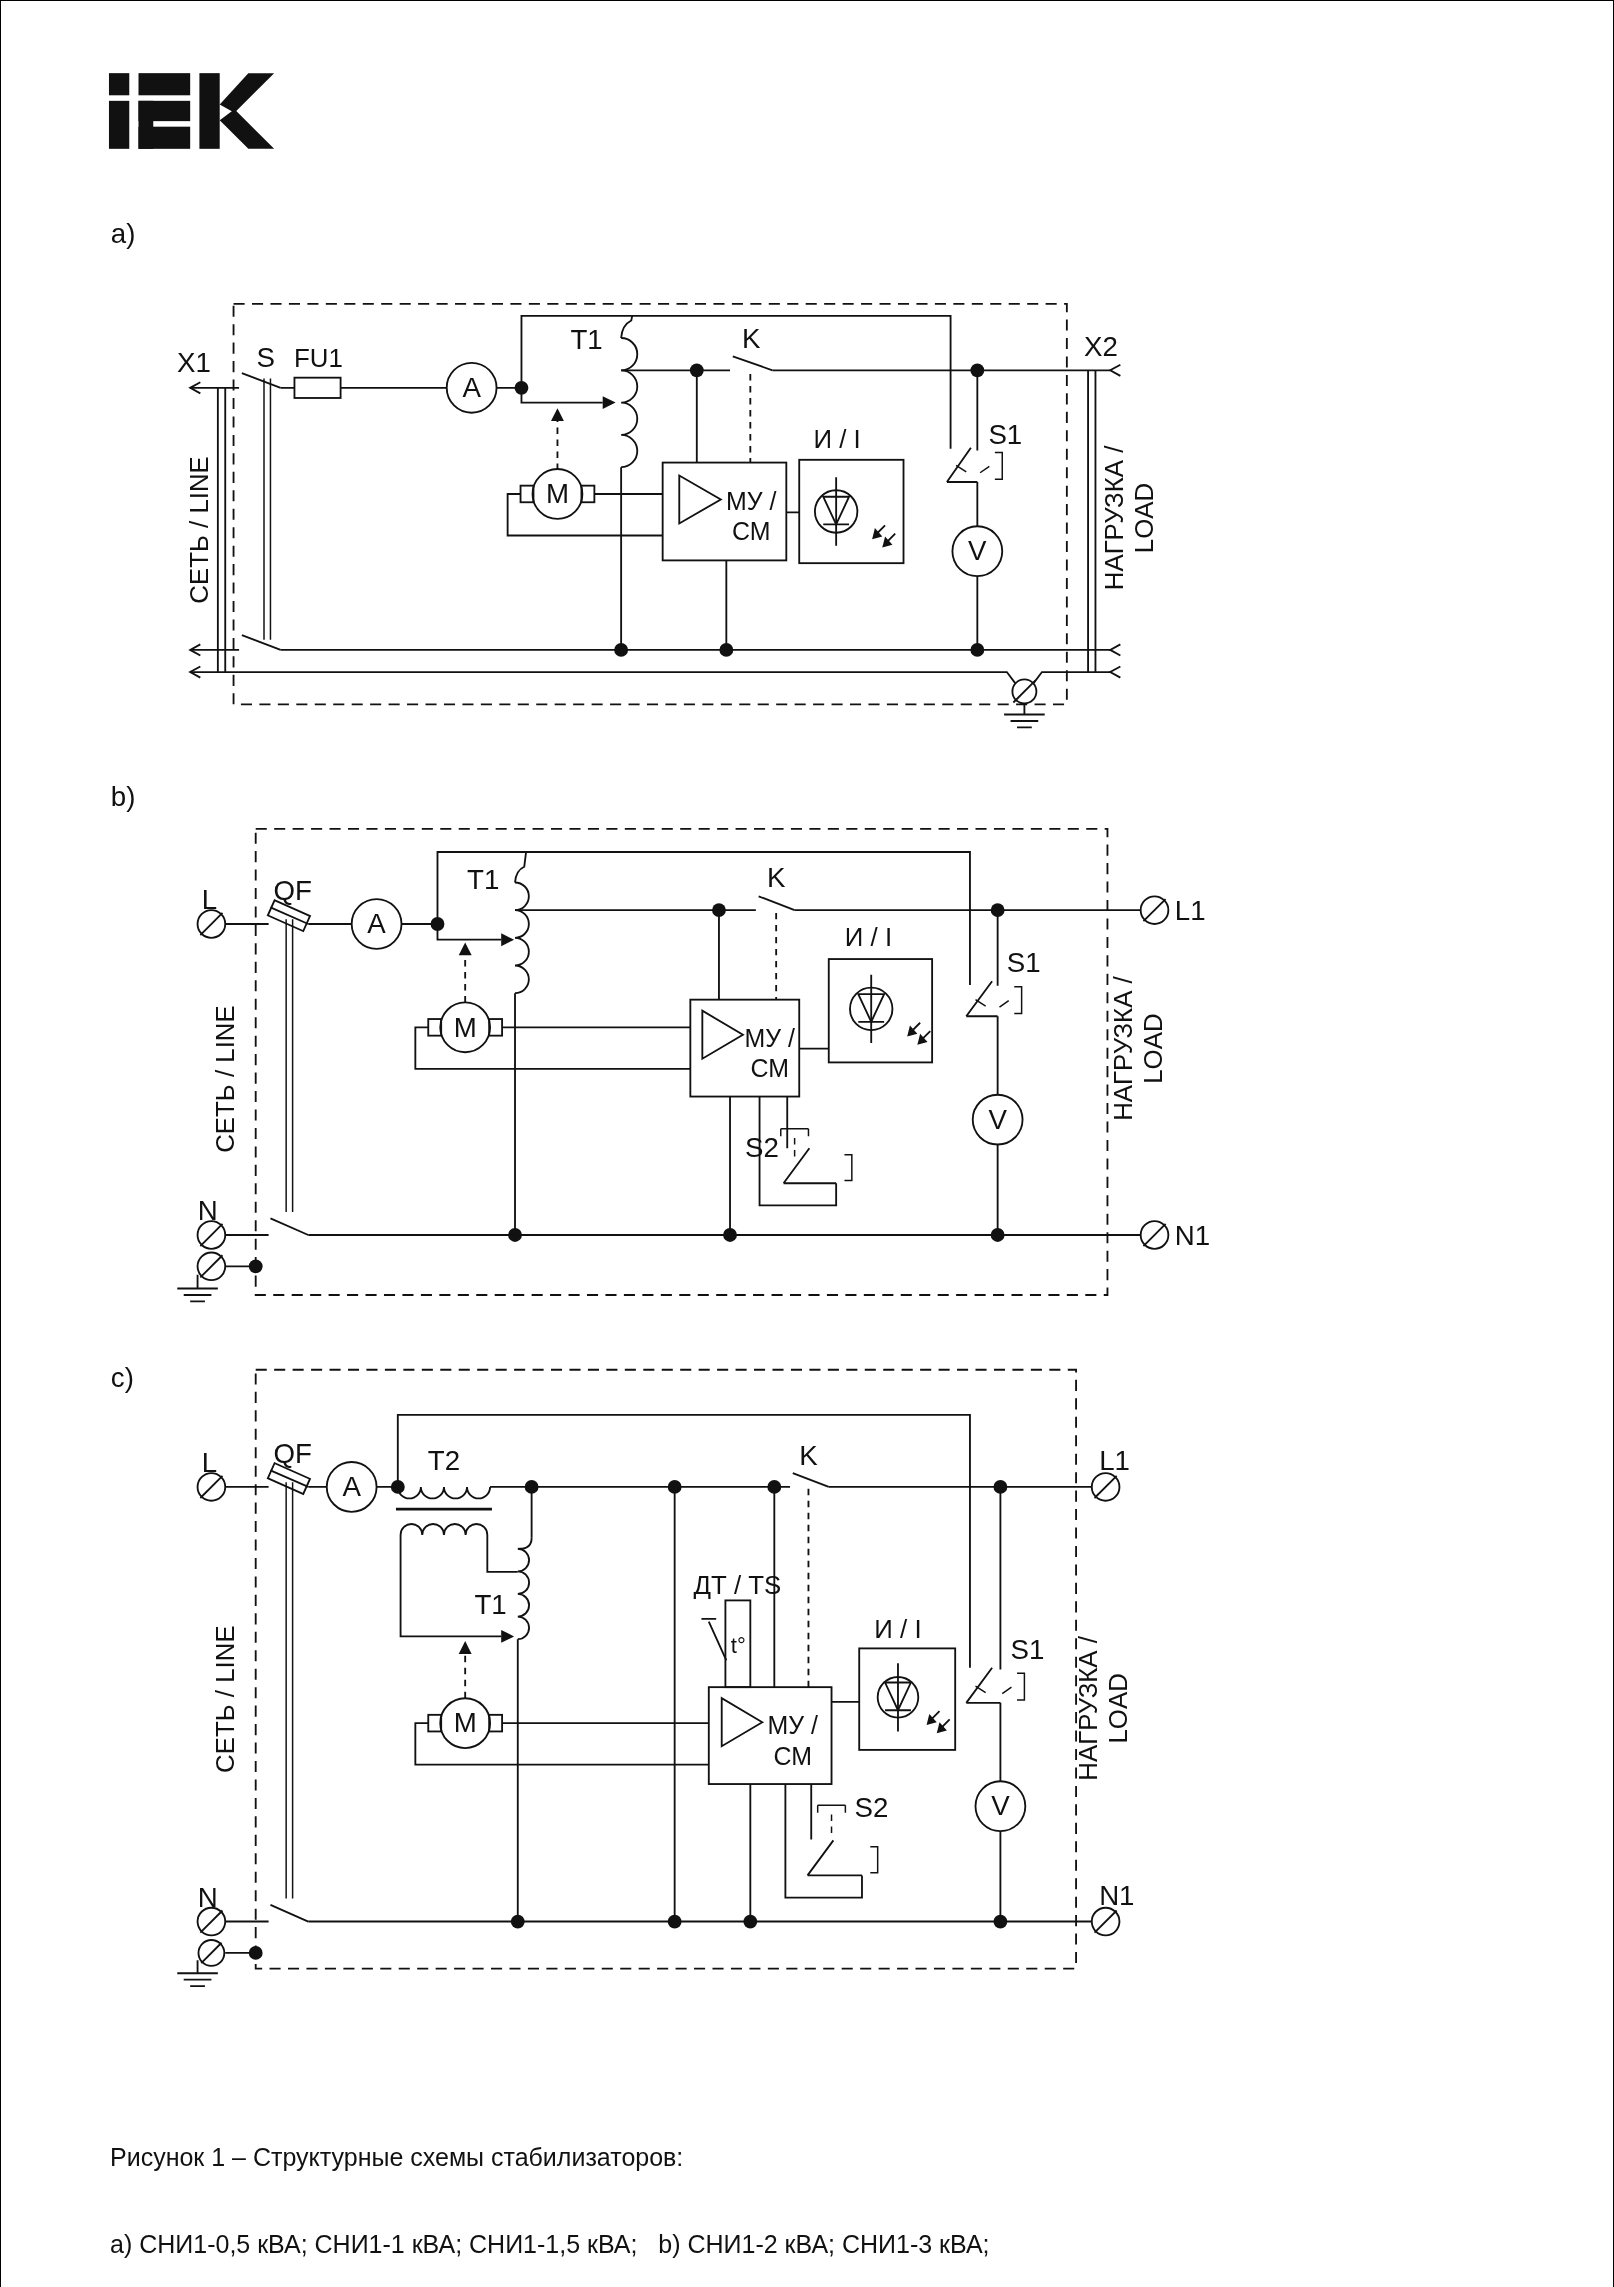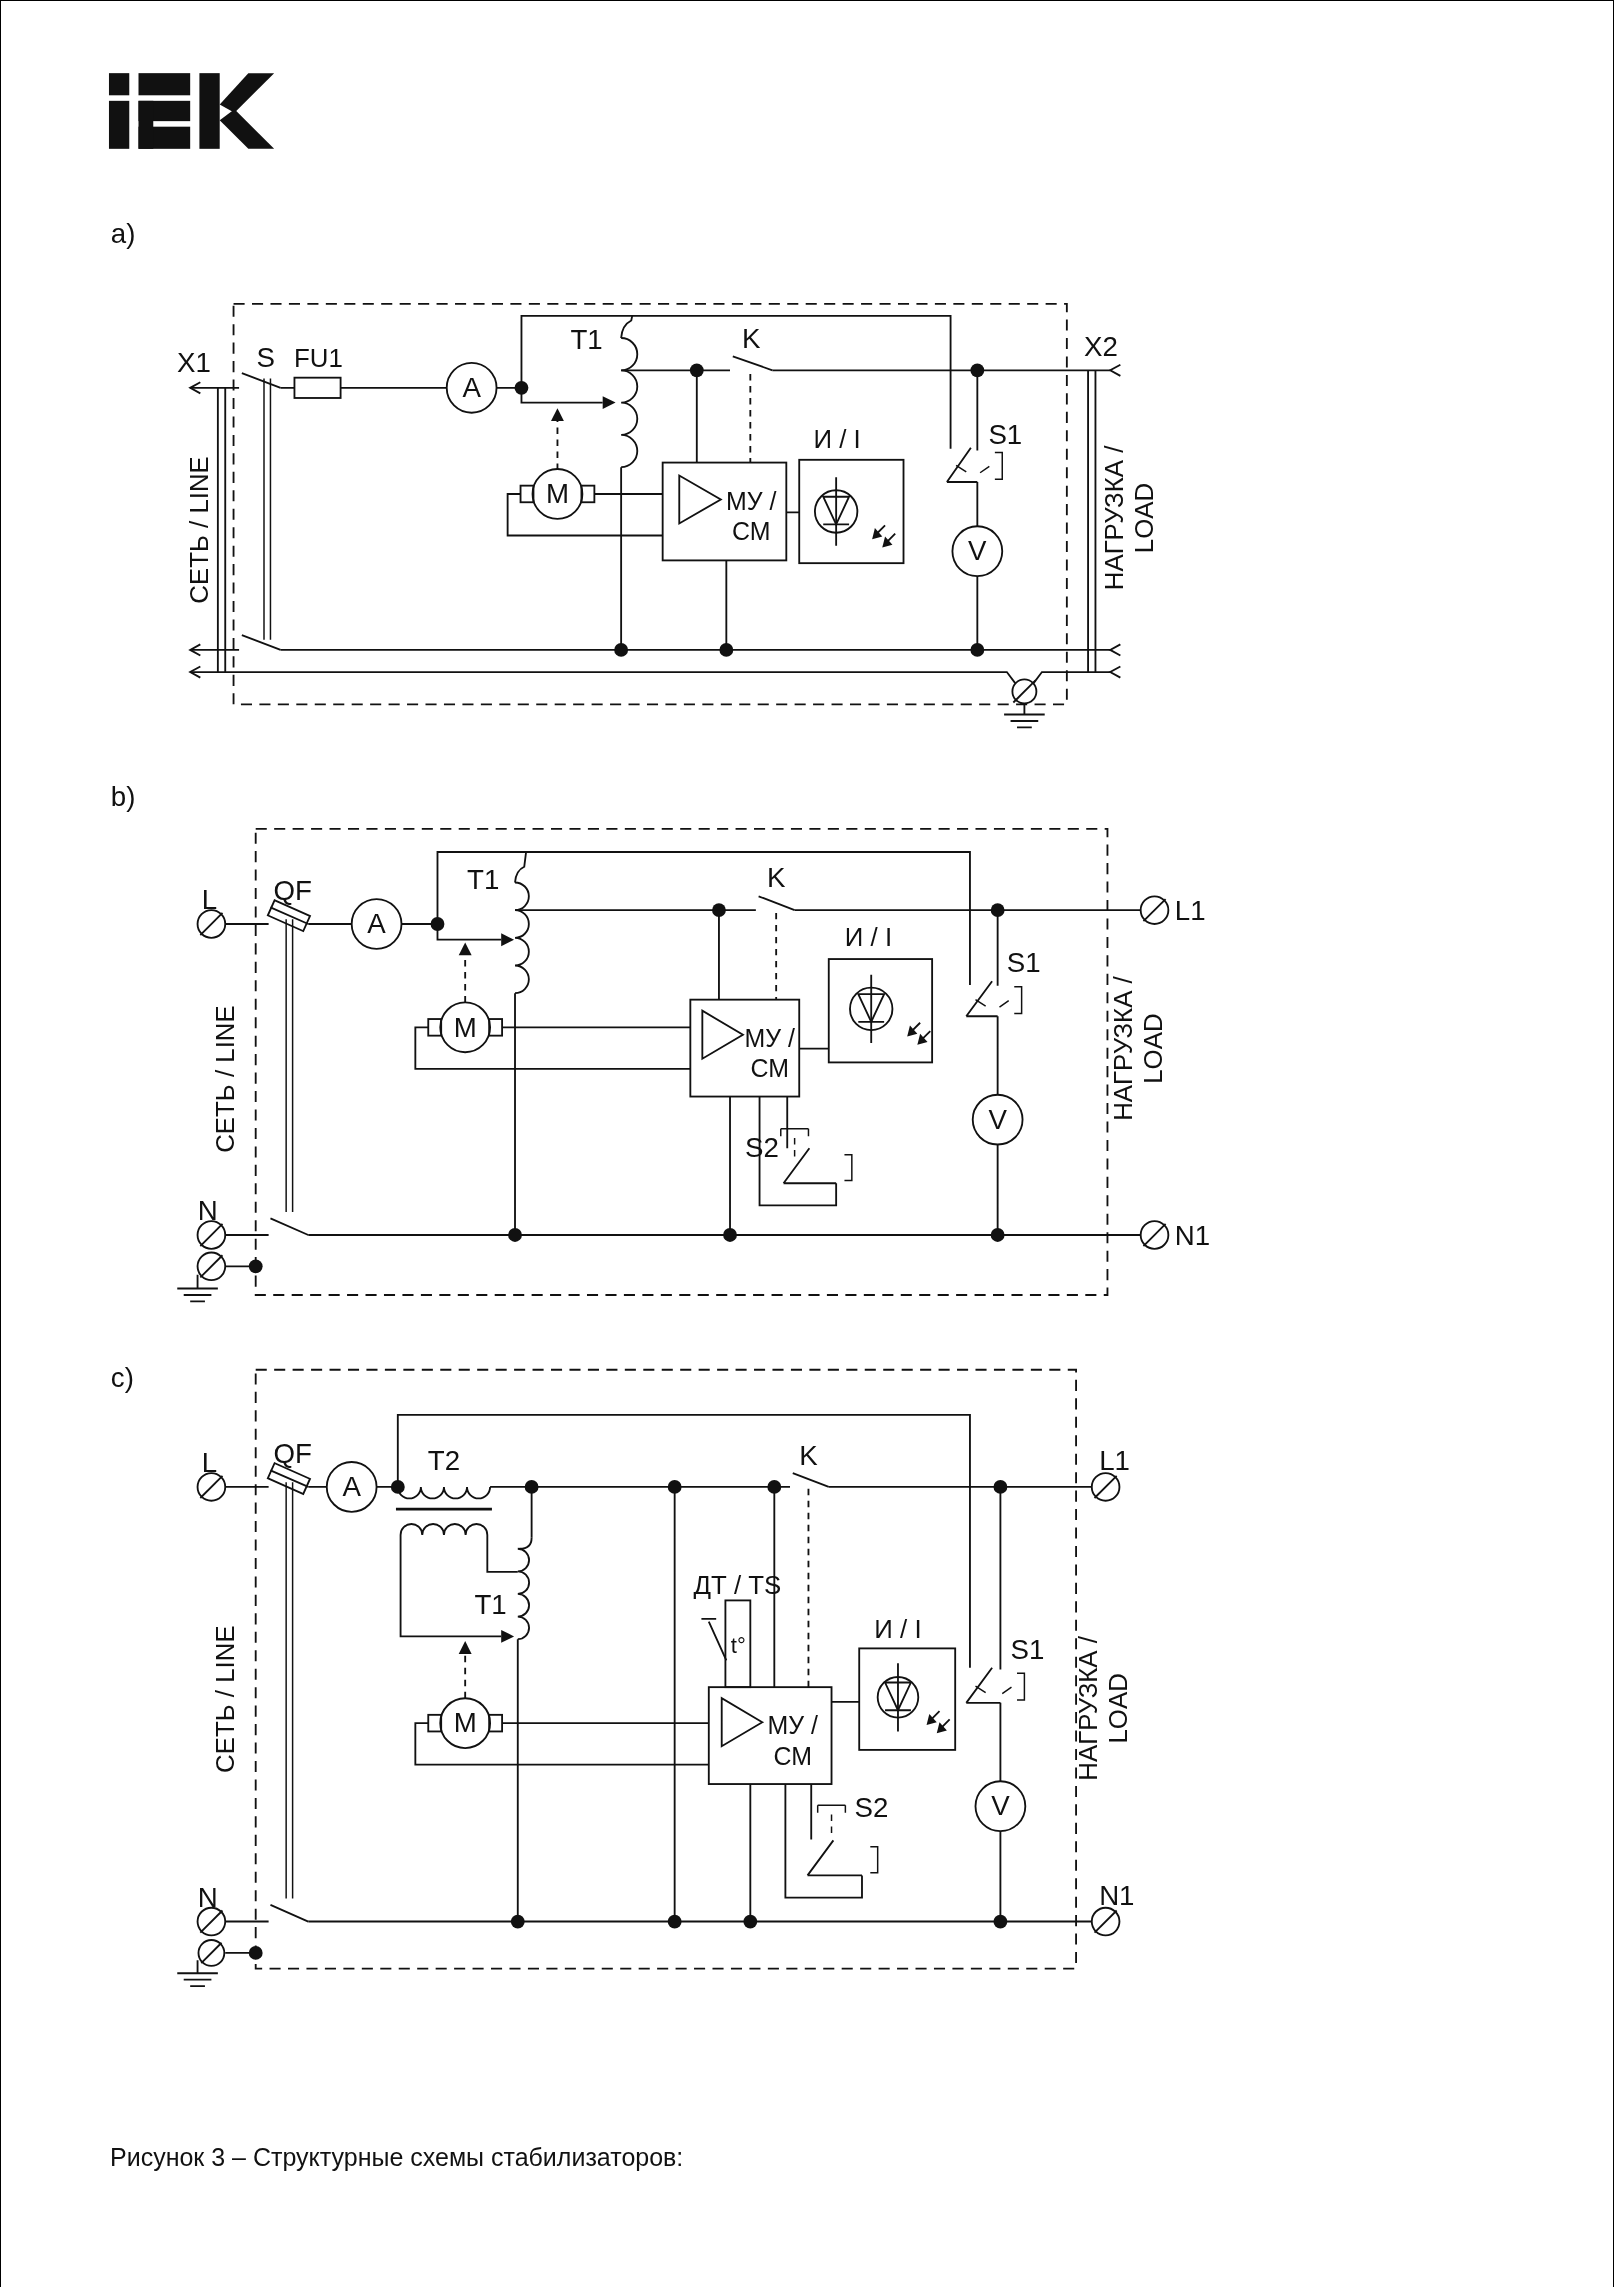--- a/index.html
+++ b/index.html
@@ -419,18 +419,19 @@
       <circle class="dot" cx="1083" cy="2081" r="7.5"></circle>
     </g>
 
     <text class="t28 mid" x="253" y="1840" transform="rotate(-90 253 1840)">СЕТЬ / LINE</text>
     <text class="t28 mid" x="1188" y="1850" transform="rotate(-90 1188 1850)">НАГРУЗКА /</text>
     <text class="t28 mid" x="1220" y="1850" transform="rotate(-90 1220 1850)">LOAD</text>
   </g>
 </svg>
 
 <div class="caption">
-  <div>Рисунок 3 – Структурные схемы стабилизаторов:</div>
+  <div>Рисунок 1 – Структурные схемы стабилизаторов:</div>
+  <div>a) СНИ1-0,5 кВА; СНИ1-1 кВА; СНИ1-1,5 кВА;   b) СНИ1-2 кВА; СНИ1-3 кВА;</div>
   
 </div>
 
 </div>
 
 
 </body></html>

